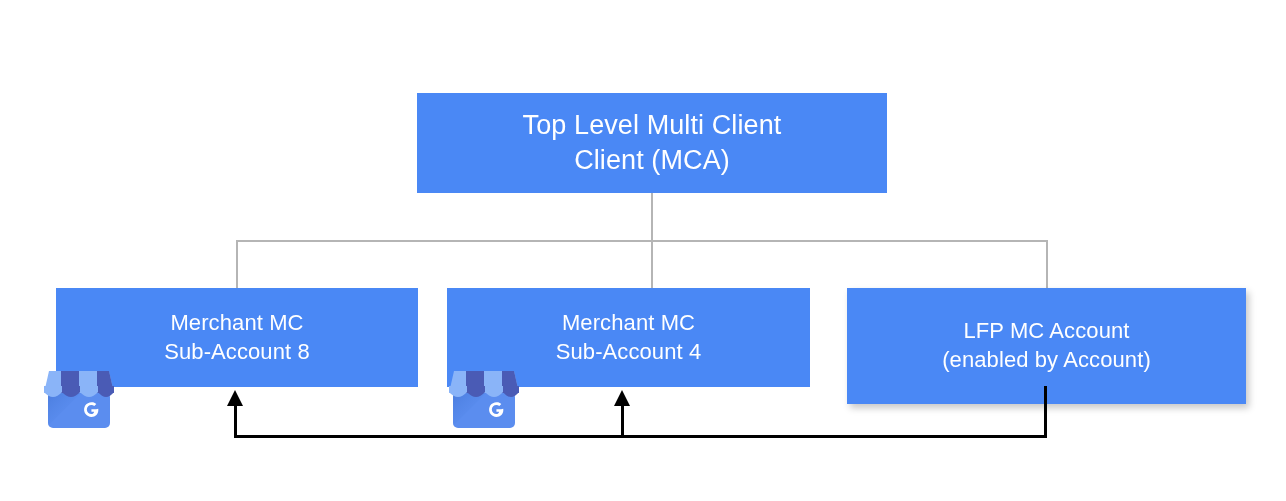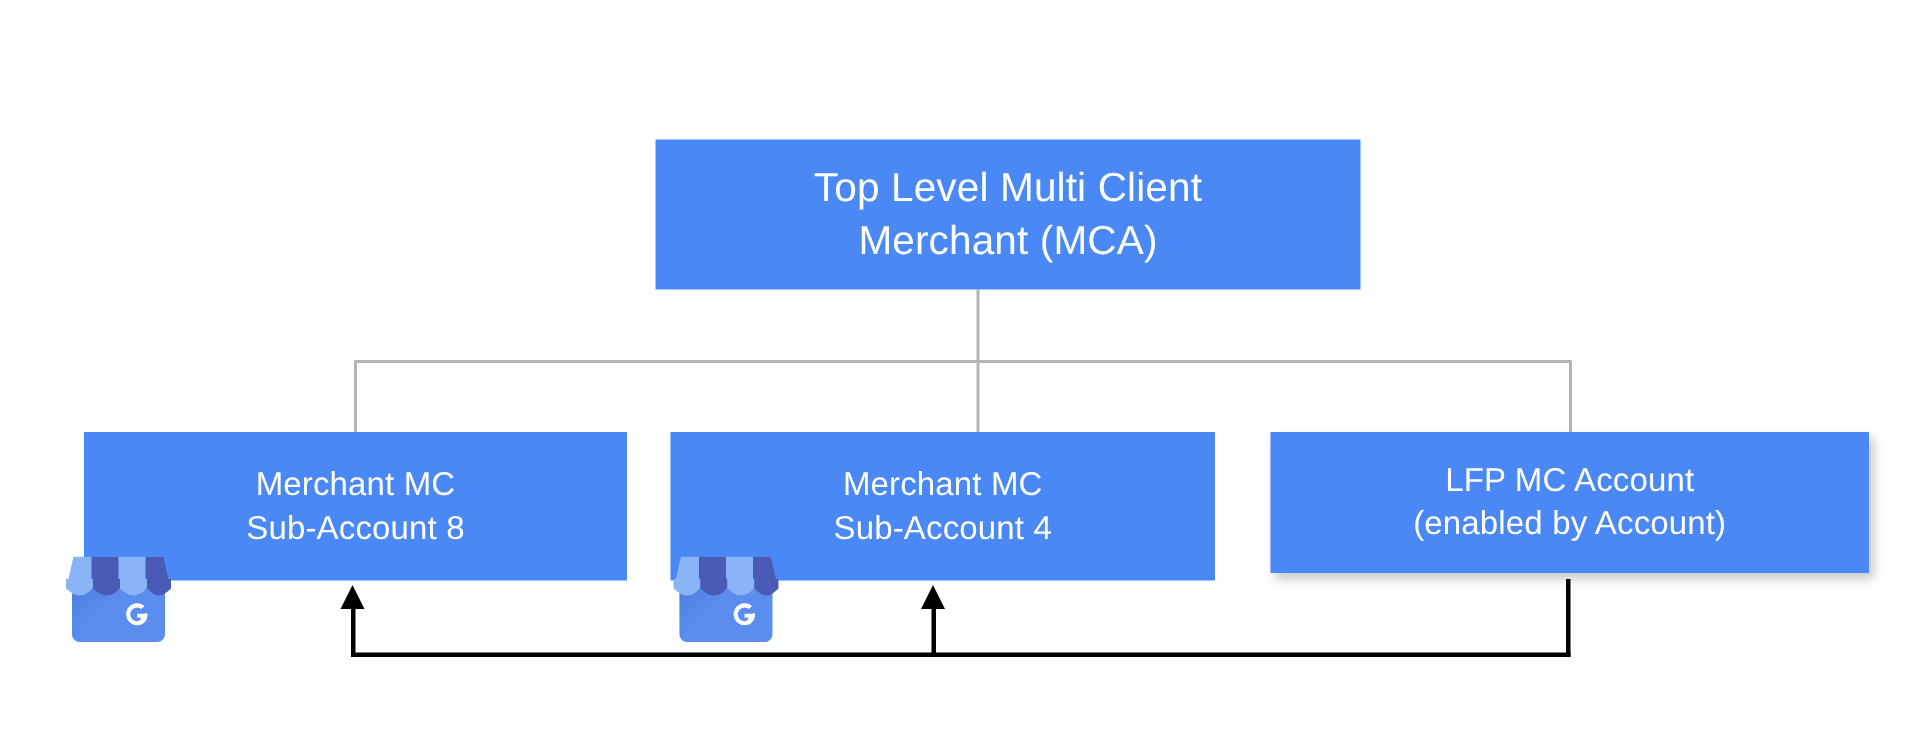--- a/index.html
+++ b/index.html
@@ -40,41 +40,40 @@
     padding: 0 10px;
     box-sizing: border-box;
   }
 
   #node-root {
     left: 417px;
     top: 93px;
     width: 470px;
     height: 100px;
     font-size: 27px;
-    margin-left: 20px;
   }
   #node-sub1 {
     left: 56px;
     top: 288px;
     width: 362px;
     height: 99px;
     font-size: 22px;
   }
   #node-sub2 {
     left: 447px;
     top: 288px;
     width: 363px;
     height: 99px;
     font-size: 22px;
   }
   #node-lfp {
     left: 847px;
     top: 288px;
     width: 399px;
-    height: 94px;
+    height: 116px;
     font-size: 22px;
     box-shadow: 3px 4px 7px rgba(0,0,0,0.22);
   }
 
   
   .conn {
     position: absolute;
     background: #b5b5b5;
     z-index: 2;
   }
@@ -131,21 +130,21 @@
   <div class="flow" id="flow-vert-lfp"></div>
   <div class="flow" id="flow-hbar"></div>
   <div class="flow" id="flow-up-1"></div>
   <div class="flow" id="flow-up-2"></div>
   <div class="arrowhead" id="arrowhead-1"></div>
   <div class="arrowhead" id="arrowhead-2"></div>
 
   <div class="node" id="node-root">
     <div class="lines">
       <div>Top Level Multi Client</div>
-      <div>Merchant (MCA)</div>
+      <div>Client (MCA)</div>
     </div>
   </div>
 
   <div class="node" id="node-sub1">
     <div class="lines">
       <div>Merchant MC</div>
       <div>Sub-Account 8</div>
     </div>
   </div>
 

